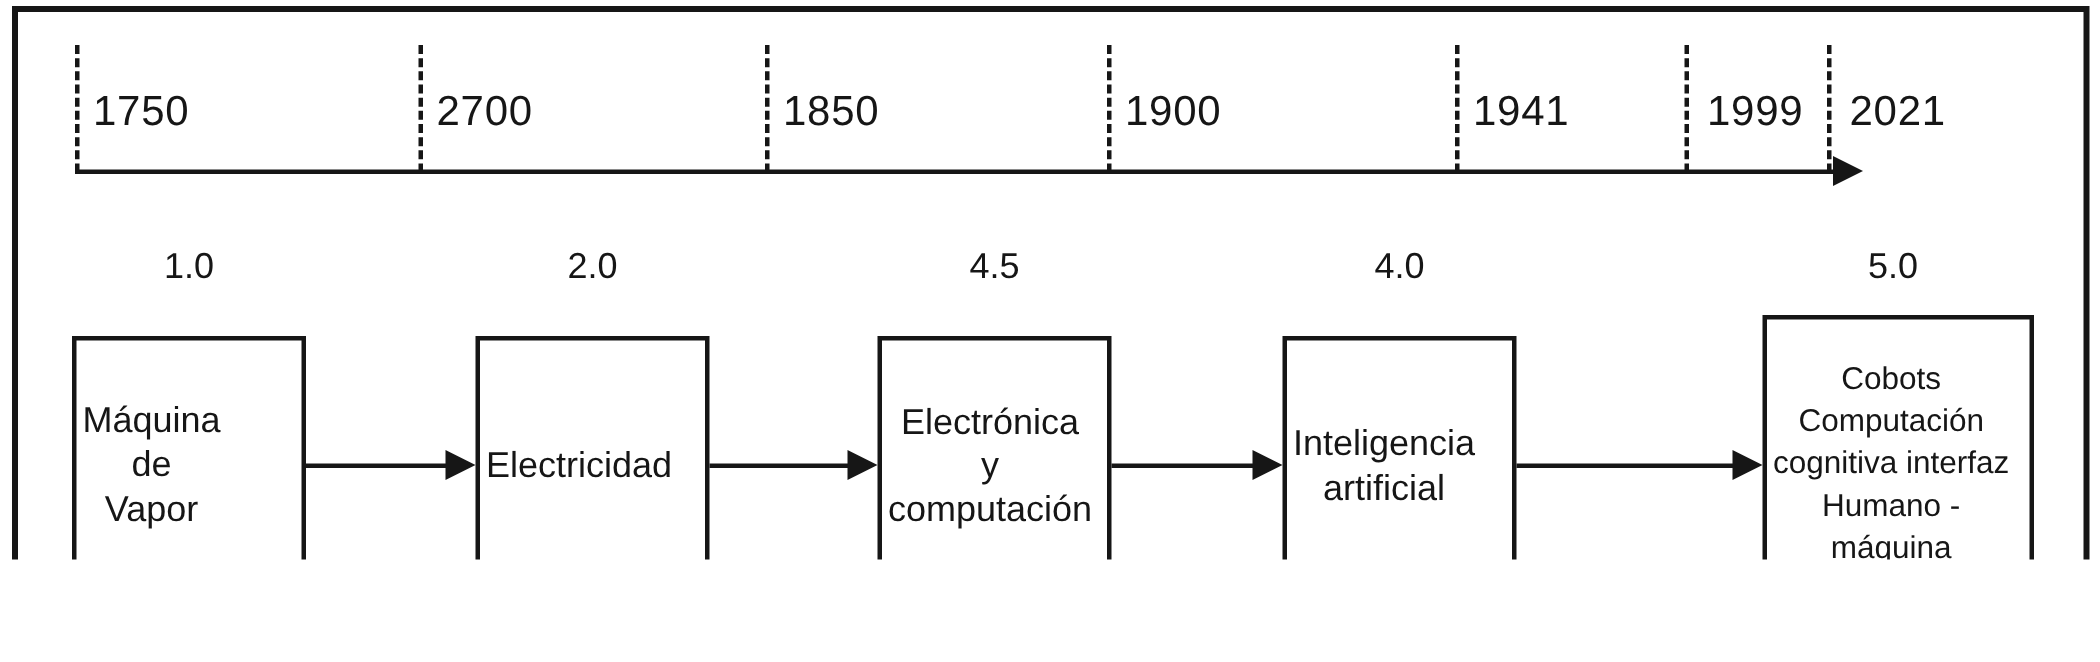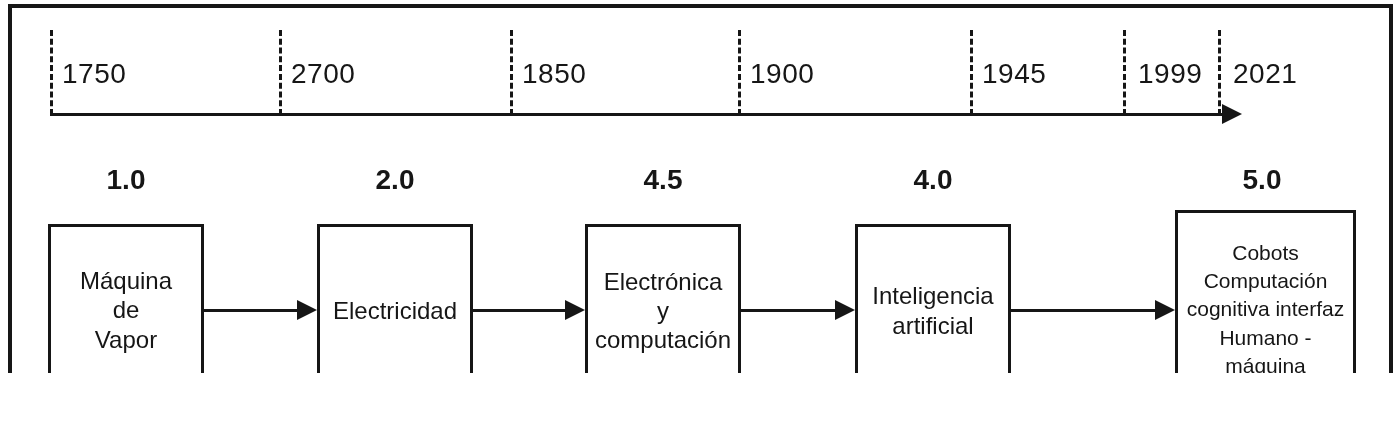--- a/index.html
+++ b/index.html
@@ -29,26 +29,26 @@
     background: var(--ink);
   }
   .harrow-head {
     position: absolute; right: 0; top: -10px; width: 0; height: 0;
     border-top: 10px solid transparent; border-bottom: 10px solid transparent;
     border-left: 20px solid var(--ink);
   }
   
   .era-num {
     position: absolute; top: 164px; transform: translateX(-50%);
-    font-size: 28px; font-weight: bold; white-space: nowrap;
+    font-size: 24px; font-weight: normal; white-space: nowrap;
   }
   
   .era-box {
     position: absolute; border: 3px solid var(--ink); background: var(--bg);
-    display: flex; align-items: center; justify-content: center;
+    display: flex; align-items: center; justify-content: flex-start;
     text-align: center;
   }
   .box-text {
     white-space: pre-line; font-size: 24px; line-height: 1.22; padding: 0 4px;
   }
   .era-box.small-text .box-text { font-size: 21px; line-height: 1.34; }
 </style>
 </head>
 <body>
 
@@ -61,21 +61,21 @@
   <div class="tick-dash" style="left:510px"></div>
   <div class="tick-dash" style="left:738px"></div>
   <div class="tick-dash" style="left:970px"></div>
   <div class="tick-dash" style="left:1123px"></div>
   <div class="tick-dash" style="left:1218px"></div>
 
   <div class="year-label" style="left:62px">1750</div>
   <div class="year-label" style="left:291px">2700</div>
   <div class="year-label" style="left:522px">1850</div>
   <div class="year-label" style="left:750px">1900</div>
-  <div class="year-label" style="left:982px">1945</div>
+  <div class="year-label" style="left:982px">1941</div>
   <div class="year-label" style="left:1138px">1999</div>
   <div class="year-label" style="left:1233px">2021</div>
 
   <div class="harrow" style="left:50px; top:114px; width:1192px">
     <span class="harrow-line"></span>
     <span class="harrow-head"></span>
   </div>
 
   <div class="era-num" style="left:126px">1.0</div>
   <div class="era-num" style="left:395px">2.0</div>

